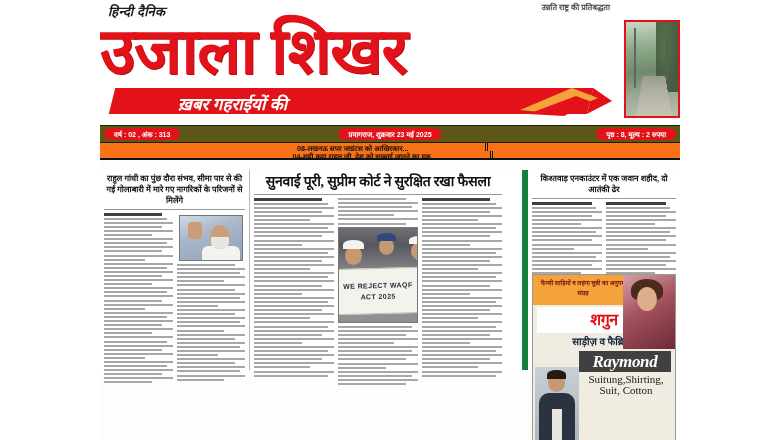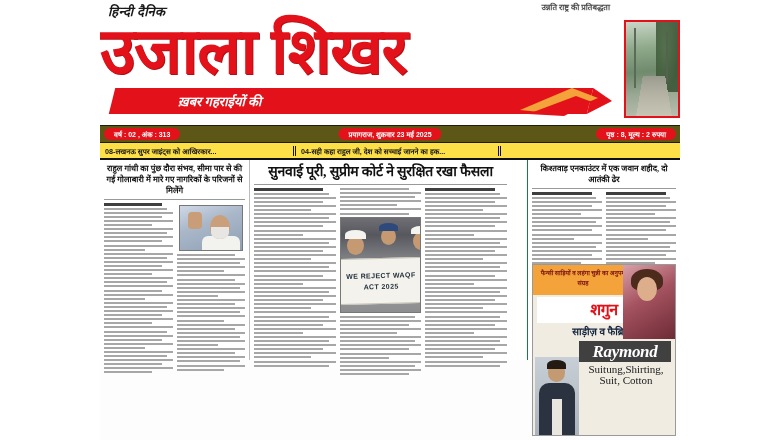--- a/index.html
+++ b/index.html
@@ -62,21 +62,21 @@
     content: "";
     position: absolute; right: -22px; top: 0;
     border-left: 22px solid #e3121a;
     border-top: 13px solid transparent;
     border-bottom: 13px solid transparent;
   }
   .tagline {
     position: absolute; left: 78px; top: 92px;
     font-family: "Liberation Serif", serif;
     font-weight: bold; font-style: italic;
-    font-size: 13px; color: #ffffff;
+    font-size: 17px; color: #ffffff;
     white-space: nowrap;
   }
   .arrow-accent {
     position: absolute; left: 420px; top: 80px;
     width: 78px; height: 36px;
   }
   .mh-photo {
     position: absolute; right: 0px; top: 20px;
     width: 56px; height: 98px;
     border: 2px solid #e3121a;
@@ -123,50 +123,51 @@
     font-family: "Liberation Sans", sans-serif;
   }
   .pill-left { margin-left: 4px; }
   .pill-mid { position: absolute; left: 50%; transform: translateX(-50%); }
   .pill-right { position: absolute; right: 4px; }
 
   
   .ticker {
     height: 17px;
     margin: 0 100px;
-    background: #fde047;
+    background: #f97316;
     border-bottom: 2px solid #111;
     display: flex;
     align-items: center;
+    flex-direction: column;
   }
   .tk-item {
     font-size: 7.2px;
     font-weight: bold;
     color: #111;
     padding: 0 5px;
     white-space: nowrap;
     overflow: hidden;
     text-overflow: ellipsis;
   }
   .tk-1 { width: 196px; border-right: 3px double #111; }
   .tk-2 { width: 205px; border-right: 3px double #111; }
   .tk-3 { flex: 1; }
 
   
   .body-area {
     position: relative;
-    margin: 0 100px;
+    margin: 10px 100px;
     height: 200px;
     background: #ffffff;
     display: flex;
     font-family: "Liberation Serif", serif;
   }
   .col { position: relative; }
   .col-left   { width: 150px; padding: 3px 4px 0 4px; border-right: 1px solid #bbb; }
-  .col-center { width: 278px; padding: 3px 20px 0 4px; border-right: 1px solid #15803d; }
+  .col-center { width: 278px; padding: 3px 20px 0 4px; border-right: 6px solid #15803d; }
   .col-right  { width: 152px; padding: 3px 4px 0 4px; }
 
   .hl-small {
     font-size: 8.2px;
     font-weight: bold;
     color: #111;
     text-align: center;
     line-height: 11px;
     margin-bottom: 3px;
   }

